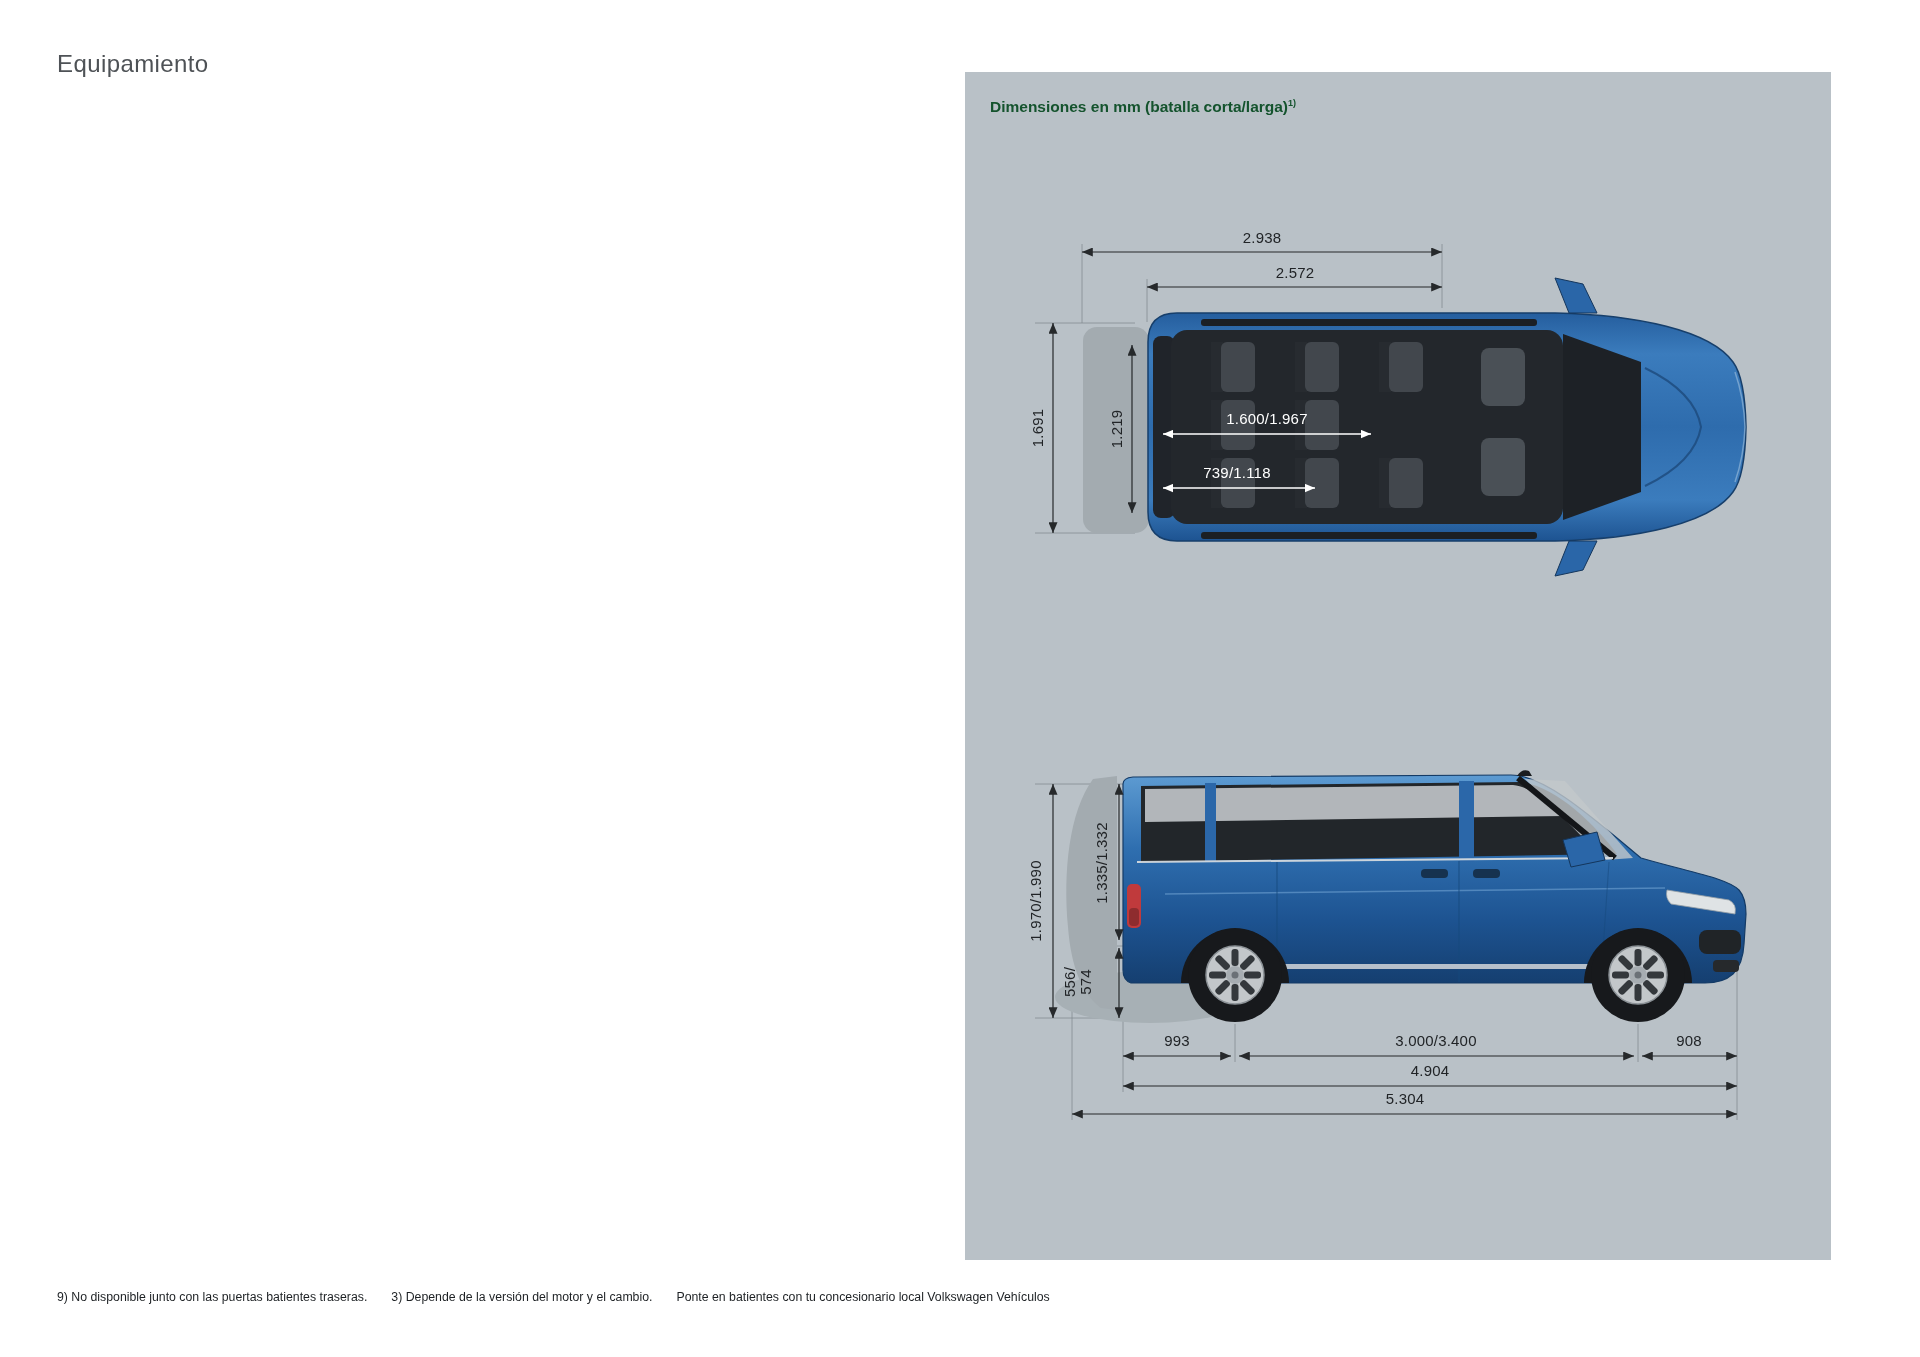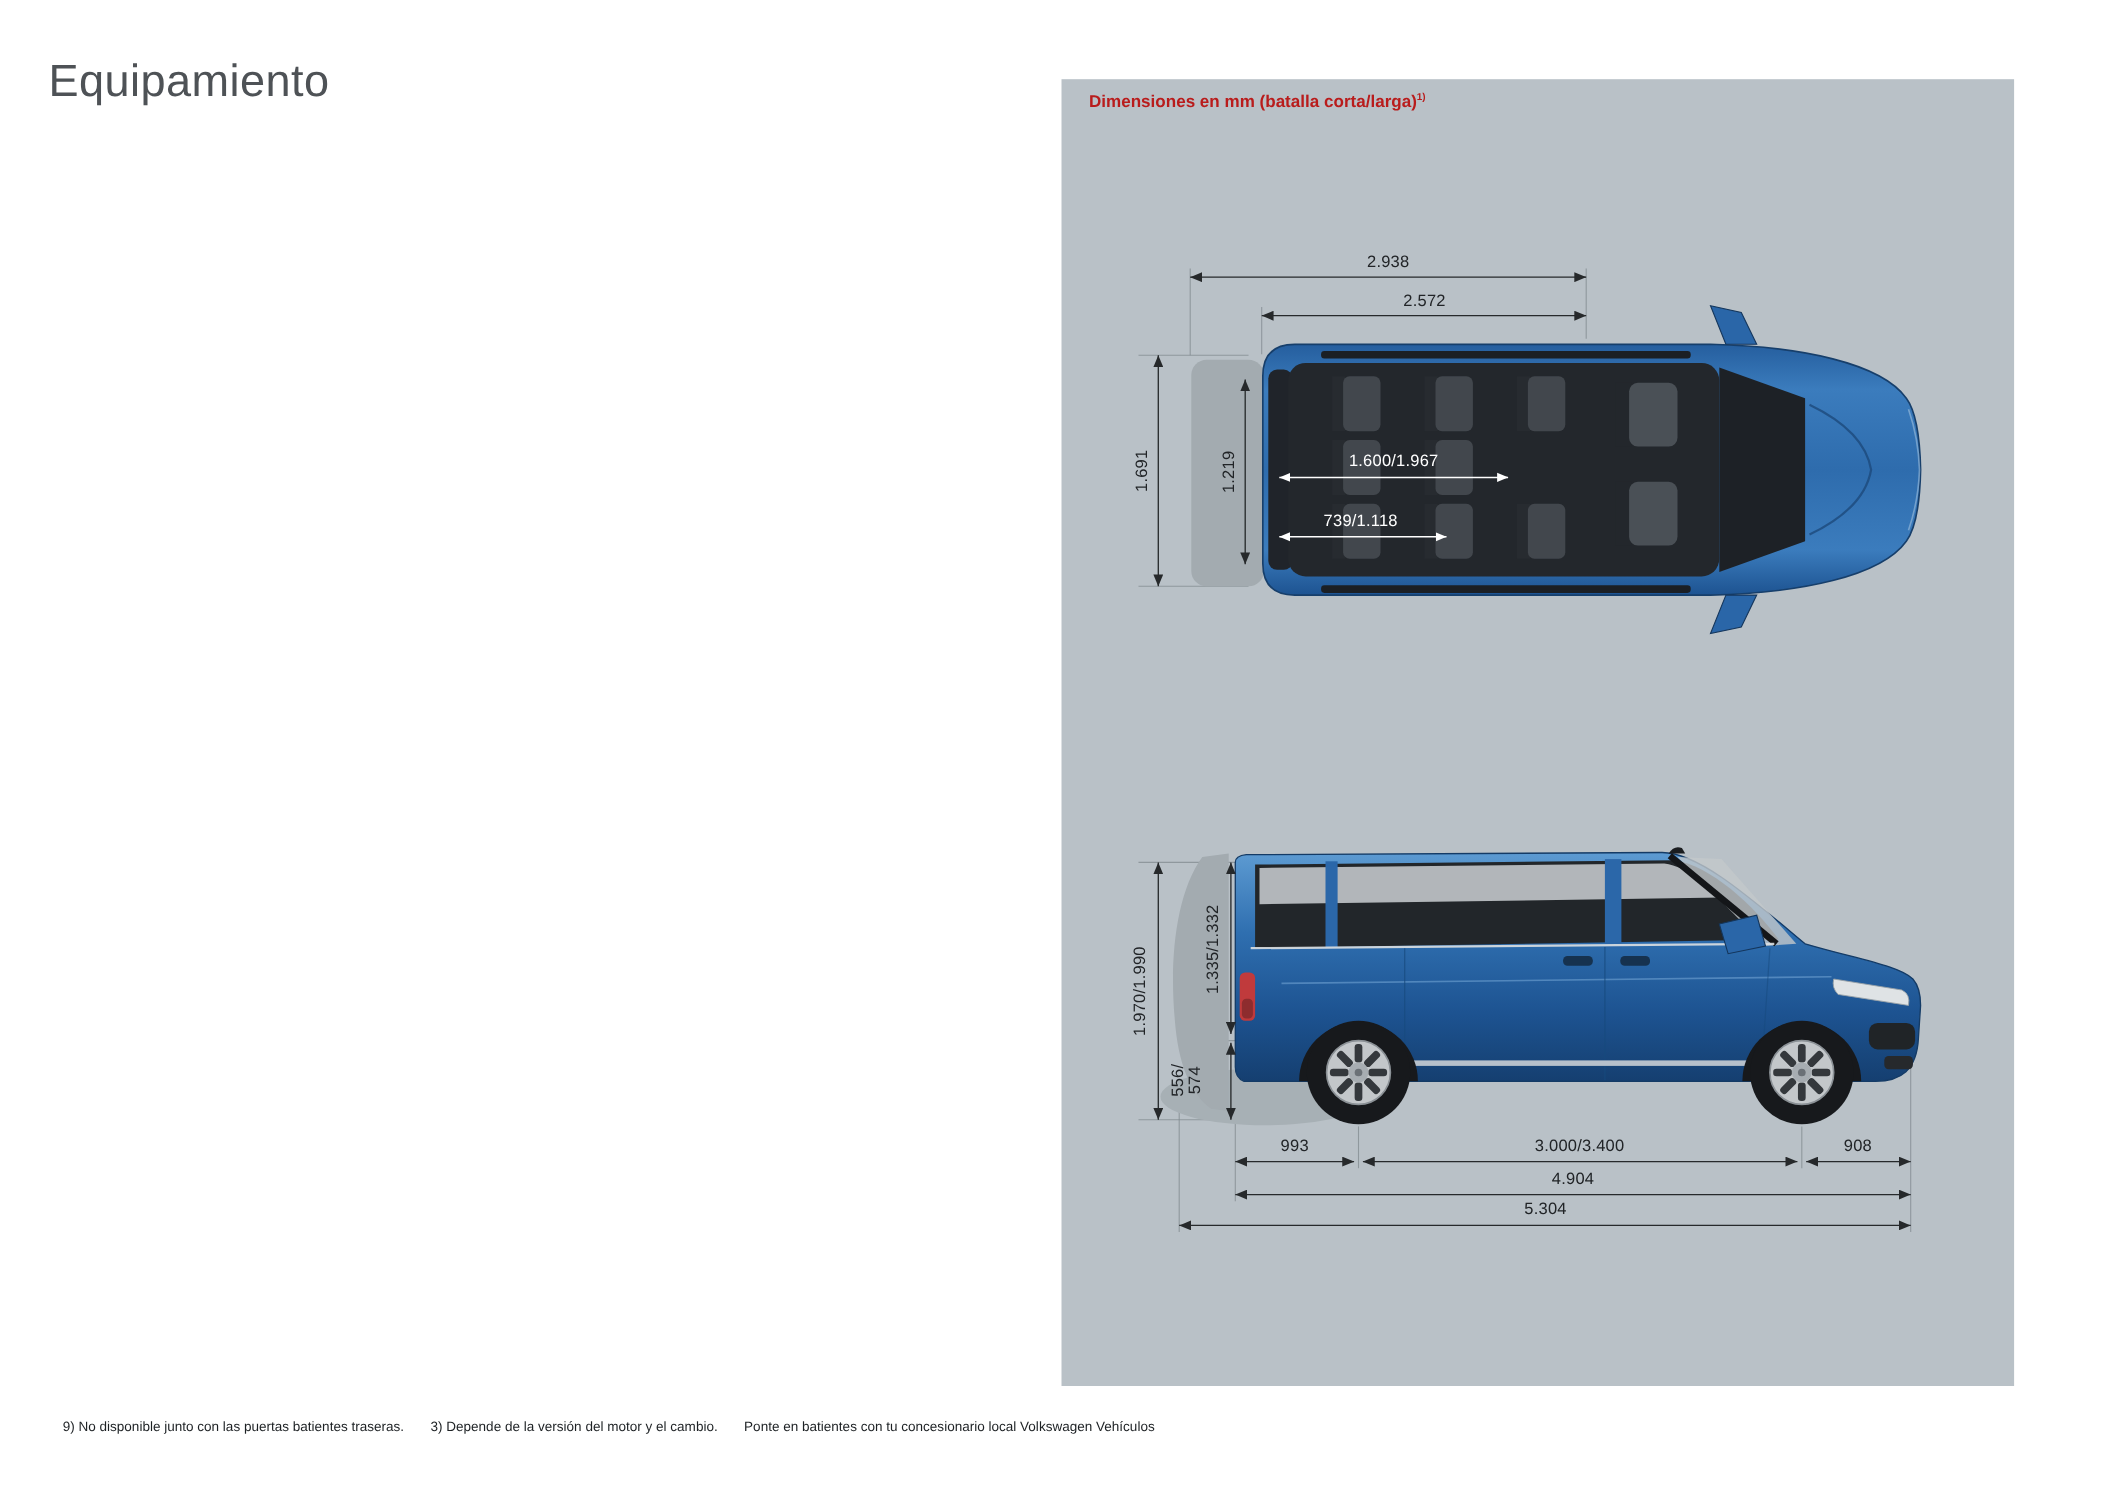--- a/index.html
+++ b/index.html
@@ -1,30 +1,30 @@
 <!DOCTYPE html>
 <html><head>
 <meta charset="utf-8">
 <style>
   html,body { margin:0; padding:0; }
   body {
     width:1920px; height:1357px; position:relative; overflow:hidden;
     background:#ffffff; font-family:"Liberation Sans", sans-serif;
   }
   .page-title {
-    position:absolute; left:44px; top:50px; margin:0;
-    font-size:41px; font-weight:400; color:#4e5256; letter-spacing:.4px;
+    position:absolute; left:57px; top:50px; margin:0;
+    font-size:24px; font-weight:400; color:#4e5256; letter-spacing:.4px;
   }
   .panel {
     position:absolute; left:965px; top:72px; width:866px; height:1188px;
     background:#b9c1c7;
   }
   .panel-title {
-    position:absolute; left:25px; top:11px; margin:0; z-index:2;
-    font-size:15.5px; font-weight:700; color:#b91c1c;
+    position:absolute; left:25px; top:26px; margin:0; z-index:2;
+    font-size:15.5px; font-weight:700; color:#14532d;
   }
   .panel-title sup { font-size:9px; }
   svg.diagram { position:absolute; left:0; top:0; }
   .footnotes {
     position:absolute; left:57px; top:1289px; width:1800px;
     font-size:12.3px; color:#1d2124; line-height:17px;
   }
   .fn-line1 { display:flex; gap:24px; white-space:nowrap; margin:0; }
   .fn-line2 { margin:2px 0 0 0; }
   

